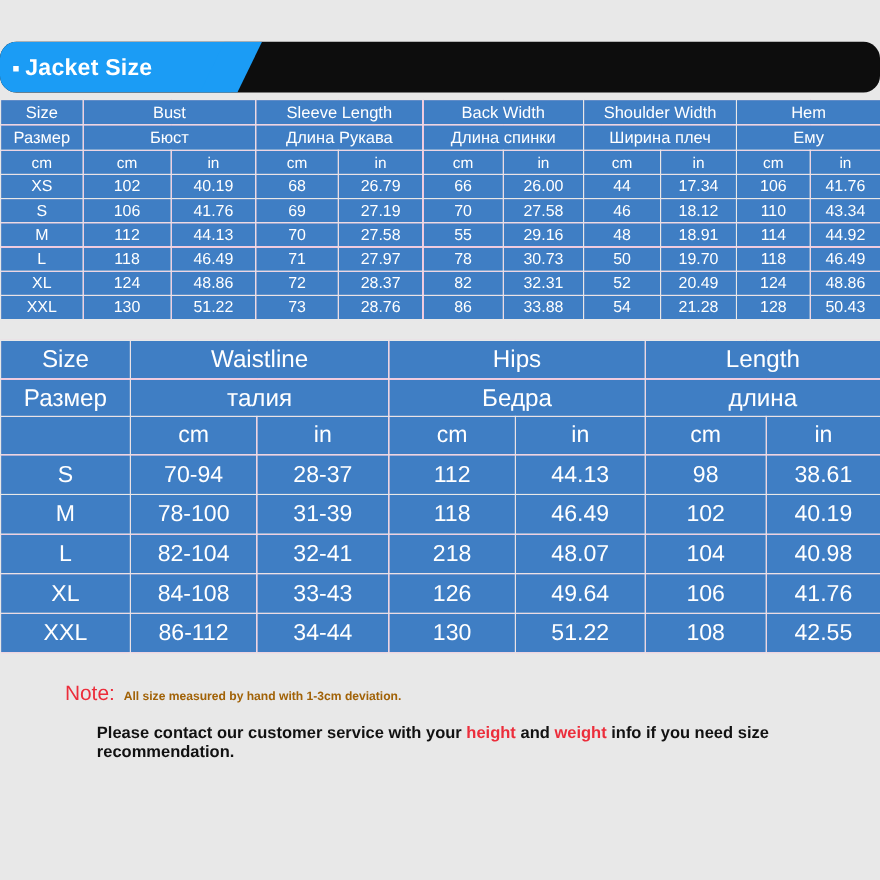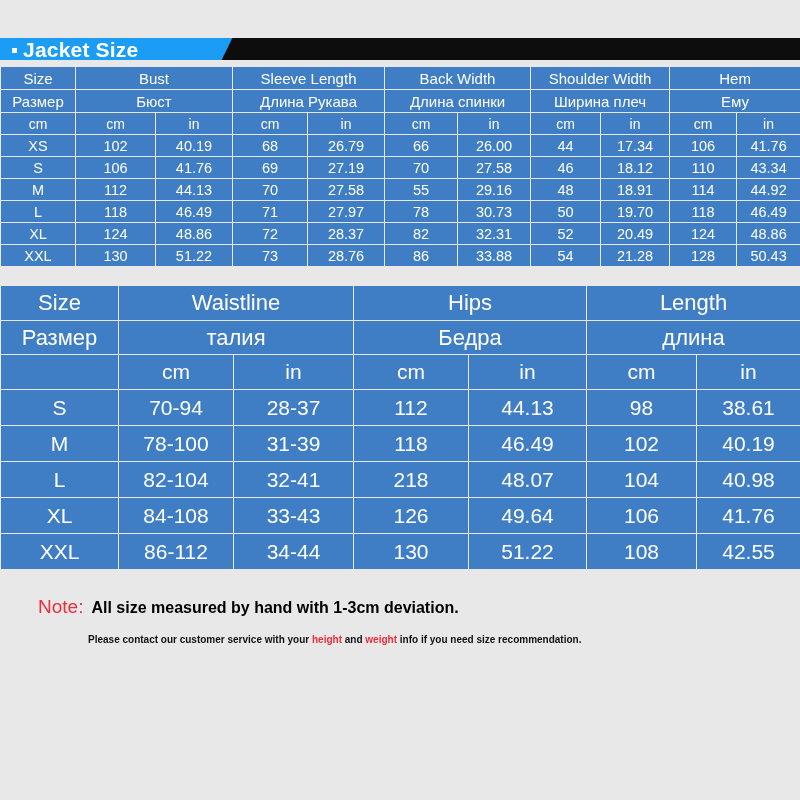--- a/index.html
+++ b/index.html
@@ -16,23 +16,24 @@
   .page {
     position: relative;
     width: 800px;
     height: 800px;
     box-sizing: border-box;
   }
 
   
   .banner {
     position: relative;
-    height: 22px;
+    height: 46px;
     background: #0d0d0d;
     overflow: hidden;
+    border-radius: 15px;
   }
   .banner .blue {
     position: absolute;
     left: 0;
     top: 0;
     bottom: 0;
     background: #1b9cf5;
   }
   .banner-jacket .blue { width: 210px; }
   .banner-pant .blue { width: 195px; }
@@ -122,35 +123,36 @@
   
   .note-block {
     padding: 26px 0 0 0;
     background: #e8e8e8;
   }
   .note-line-1 {
     padding-left: 38px;
     display: flex;
     align-items: baseline;
     gap: 8px;
+    margin-left: 21px;
   }
   .note-word {
     color: #ec2d3b;
     font-size: 19px;
   }
   .note-text-1 {
-    color: #000000;
-    font-size: 16px;
+    color: #a16207;
+    font-size: 11px;
     font-weight: bold;
   }
   .note-line-2 {
     padding-left: 88px;
     margin-top: 16px;
     color: #111111;
-    font-size: 10px;
+    font-size: 15px;
     font-weight: bold;
   }
   .red { color: #ec2d3b; }
 </style>
 </head>
 <body>
 
 <div class="page">
 
   <div class="gap-top"></div>

